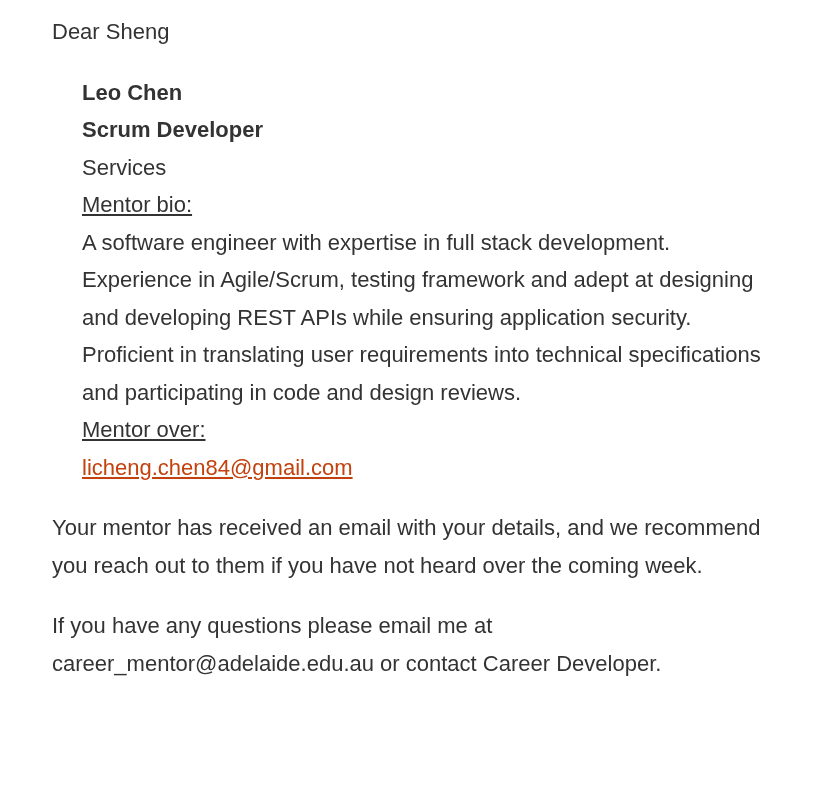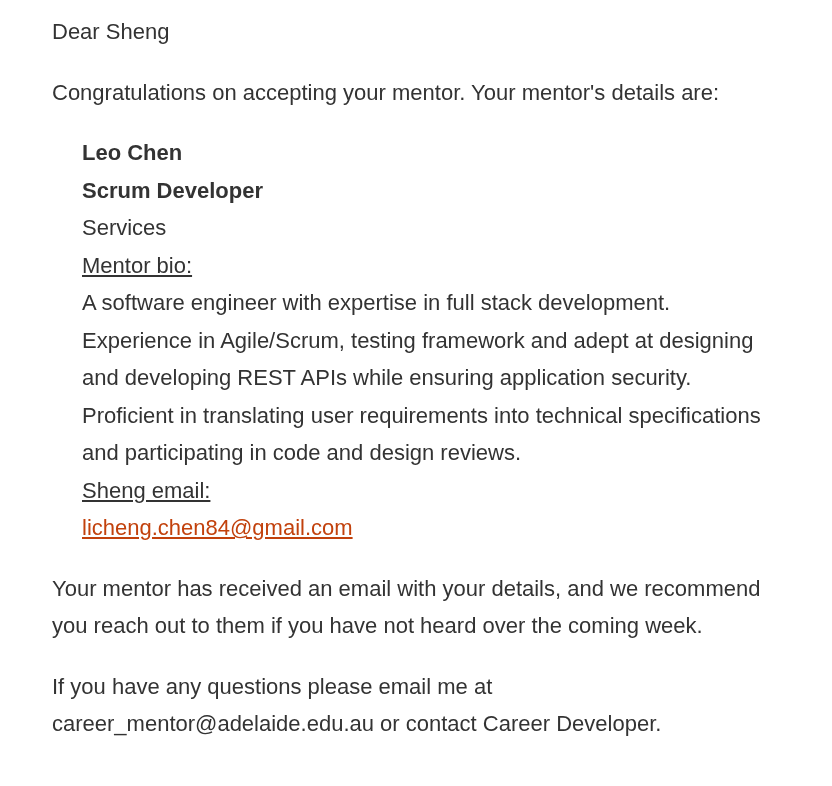--- a/index.html
+++ b/index.html
@@ -46,27 +46,26 @@
     }
     .wrap-para {
       width: 720px;
     }
   </style>
 </head>
 <body>
 
 <div class="email">
   <div class="greeting">Dear Sheng</div>
-  <div class="para">Congratulations on accepting your mentor. Your mentor's details are:</div>
 
   <div class="details">
     <span class="line bold">Leo Chen</span>
     <span class="line bold">Scrum Developer</span>
     <span class="line">Services</span>
     <span class="line"><span class="ul">Mentor bio:</span></span>
     <span class="line">A software engineer with expertise in full stack development. Experience in Agile/Scrum, testing framework and adept at designing and developing REST APIs while ensuring application security. Proficient in translating user requirements into technical specifications and participating in code and design reviews.</span>
-    <span class="line"><span class="ul">Sheng email:</span></span>
+    <span class="line"><span class="ul">Mentor over:</span></span>
     <span class="line"><a class="link" href="mailto:licheng.chen84@gmail.com">licheng.chen84@gmail.com</a></span>
   </div>
 
   <div class="para wrap-para">Your mentor has received an email with your details, and we recommend you reach out to them if you have not heard over the coming week.</div>
   <div class="para wrap-para" style="width:680px">If you have any questions please email me at career_mentor@adelaide.edu.au or contact Career Developer.</div>
 </div>
 
 </body></html>

